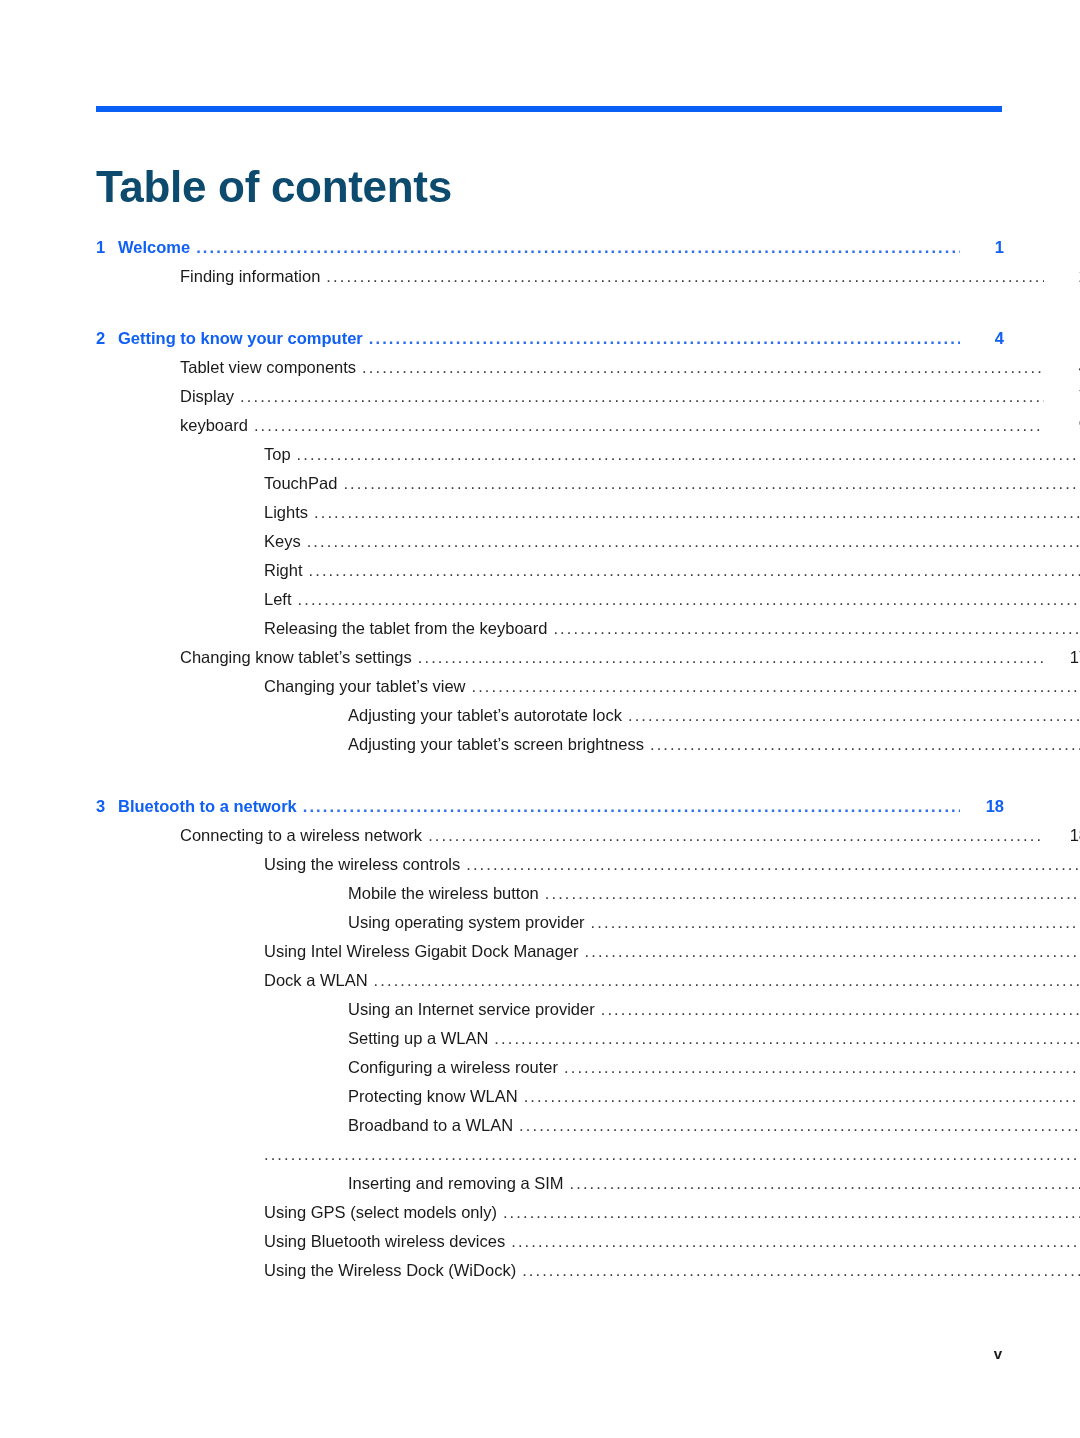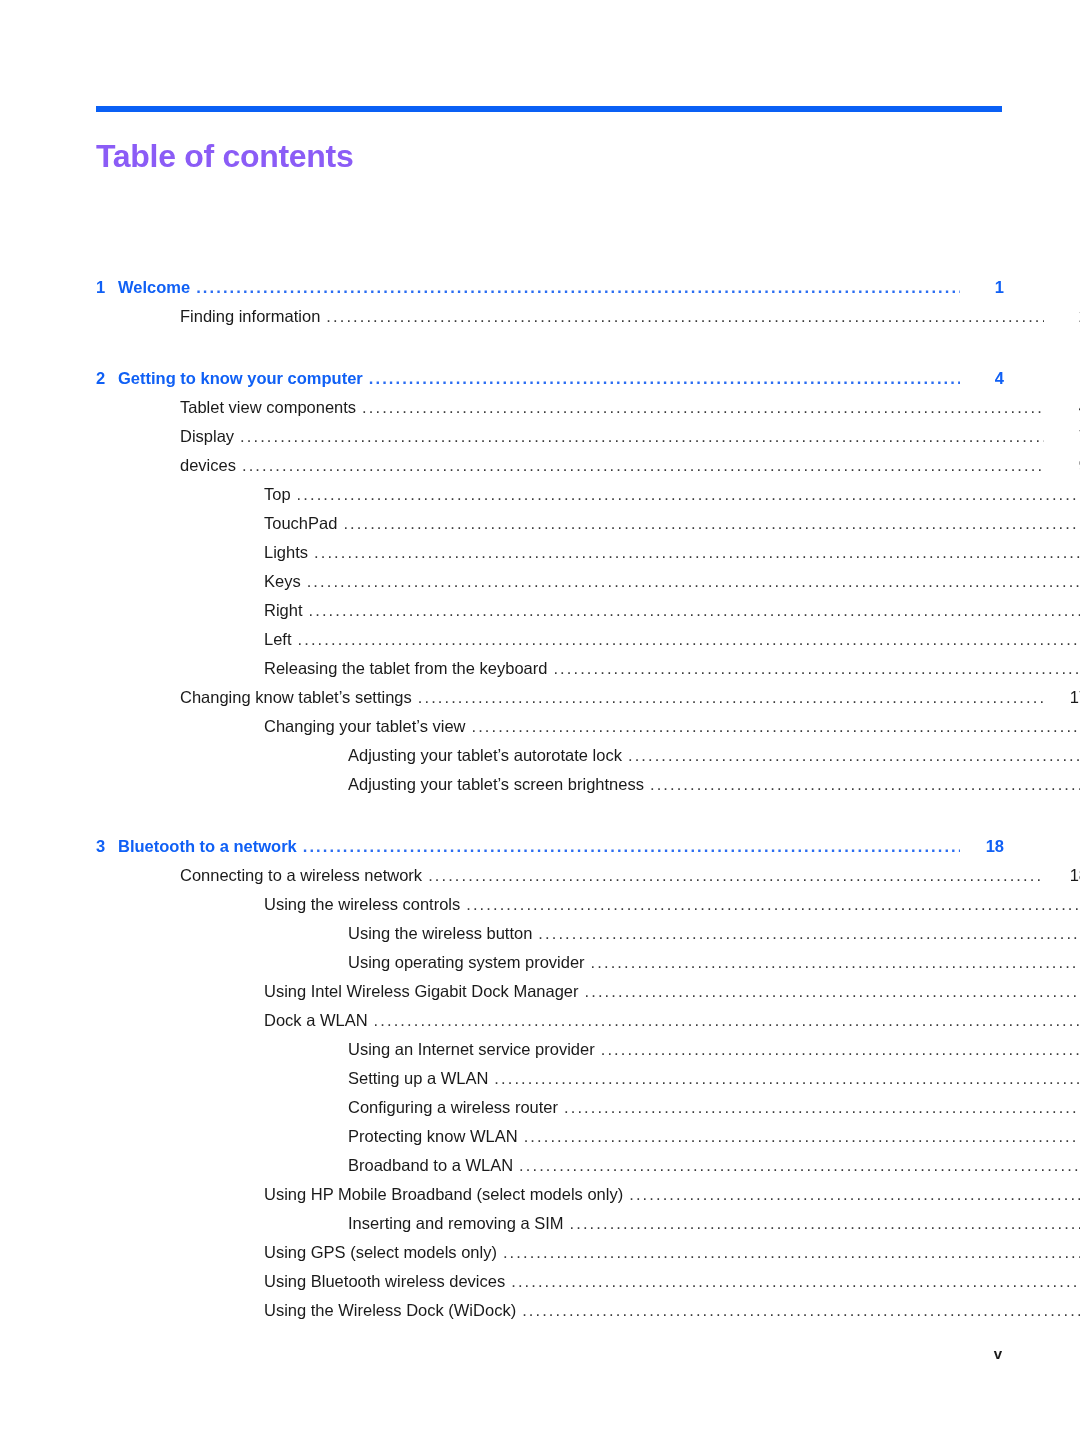--- a/index.html
+++ b/index.html
@@ -30,24 +30,24 @@
     position: absolute;
     left: 96px;
     top: 106px;
     width: 906px;
     height: 6px;
     background: #0a60f5;
   }
   .page-title {
     position: absolute;
     left: 96px;
-    top: 118px;
-    font-size: 32px;
+    top: 134px;
+    font-size: 44px;
     font-weight: bold;
-    color: #8b5cf6;
+    color: #0c4a6e;
     letter-spacing: -0.3px;
     line-height: 1.1;
     white-space: nowrap;
   }
 
   
   .toc {
     position: absolute;
     left: 96px;
     top: 238px;
@@ -73,21 +73,20 @@
   }
 
   .toc-row .num {
     flex: 0 0 auto;
     width: 22px;
     text-align: left;
   }
   .toc-row .label {
     flex: 0 0 auto;
     padding-right: 6px;
-    margin-top: 40px;
   }
   .toc-row .leader {
     flex: 1 1 auto;
     overflow: hidden;
     height: 1em;
     position: relative;
   }
   .toc-row .leader::before {
     content: "................................................................................................................................................................................................................................";
     letter-spacing: 2.1px;
@@ -167,21 +166,21 @@
           <span class="label">Tablet view components</span>
           <span class="leader"></span>
           <span class="pageno">4</span>
         </div>
         <div class="toc-row lvl1">
           <span class="label">Display</span>
           <span class="leader"></span>
           <span class="pageno">7</span>
         </div>
         <div class="toc-row lvl1">
-          <span class="label">devices</span>
+          <span class="label">keyboard</span>
           <span class="leader"></span>
           <span class="pageno">9</span>
         </div>
         <div class="toc-row lvl2">
           <span class="label">Top</span>
           <span class="leader"></span>
         </div>
         <div class="toc-row lvl2">
           <span class="label">TouchPad</span>
           <span class="leader"></span>
@@ -234,21 +233,21 @@
         <div class="toc-row lvl1">
           <span class="label">Connecting to a wireless network</span>
           <span class="leader"></span>
           <span class="pageno">18</span>
         </div>
         <div class="toc-row lvl2">
           <span class="label">Using the wireless controls</span>
           <span class="leader"></span>
         </div>
         <div class="toc-row lvl3">
-          <span class="label">Using the wireless button</span>
+          <span class="label">Mobile the wireless button</span>
           <span class="leader"></span>
         </div>
         <div class="toc-row lvl3">
           <span class="label">Using operating system provider</span>
           <span class="leader"></span>
         </div>
         <div class="toc-row lvl2">
           <span class="label">Using Intel Wireless Gigabit Dock Manager</span>
           <span class="leader"></span>
         </div>
@@ -270,21 +269,20 @@
         </div>
         <div class="toc-row lvl3">
           <span class="label">Protecting know WLAN</span>
           <span class="leader"></span>
         </div>
         <div class="toc-row lvl3">
           <span class="label">Broadband to a WLAN</span>
           <span class="leader"></span>
         </div>
         <div class="toc-row lvl2">
-          <span class="label">Using HP Mobile Broadband (select models only)</span>
           <span class="leader"></span>
         </div>
         <div class="toc-row lvl3">
           <span class="label">Inserting and removing a SIM</span>
           <span class="leader"></span>
         </div>
         <div class="toc-row lvl2">
           <span class="label">Using GPS (select models only)</span>
           <span class="leader"></span>
         </div>

